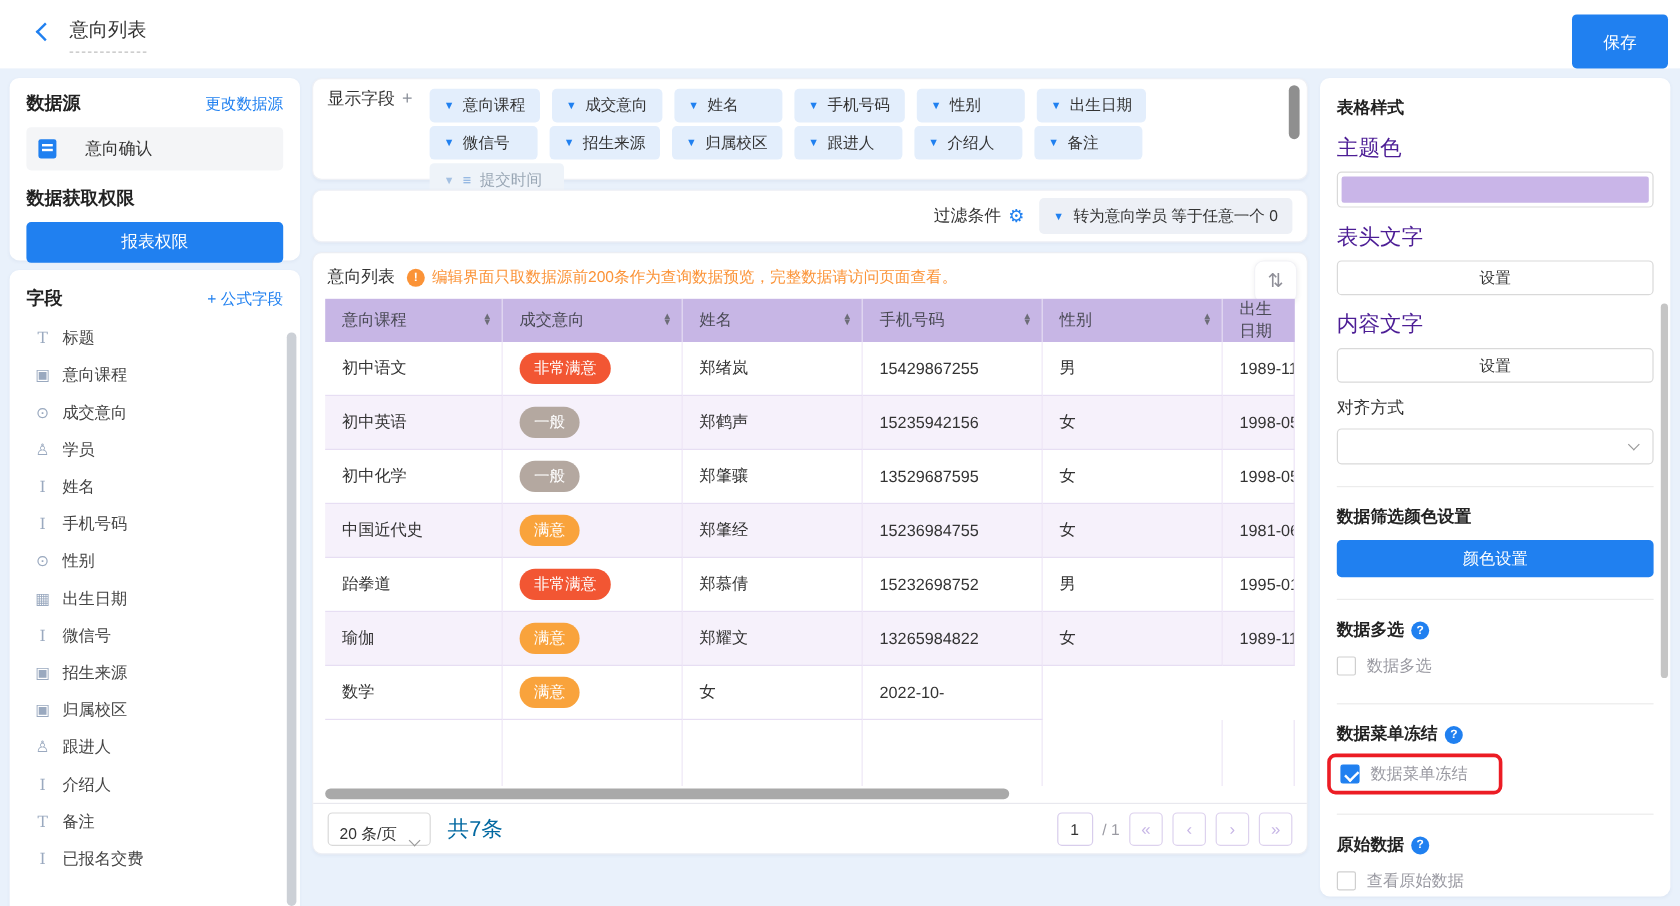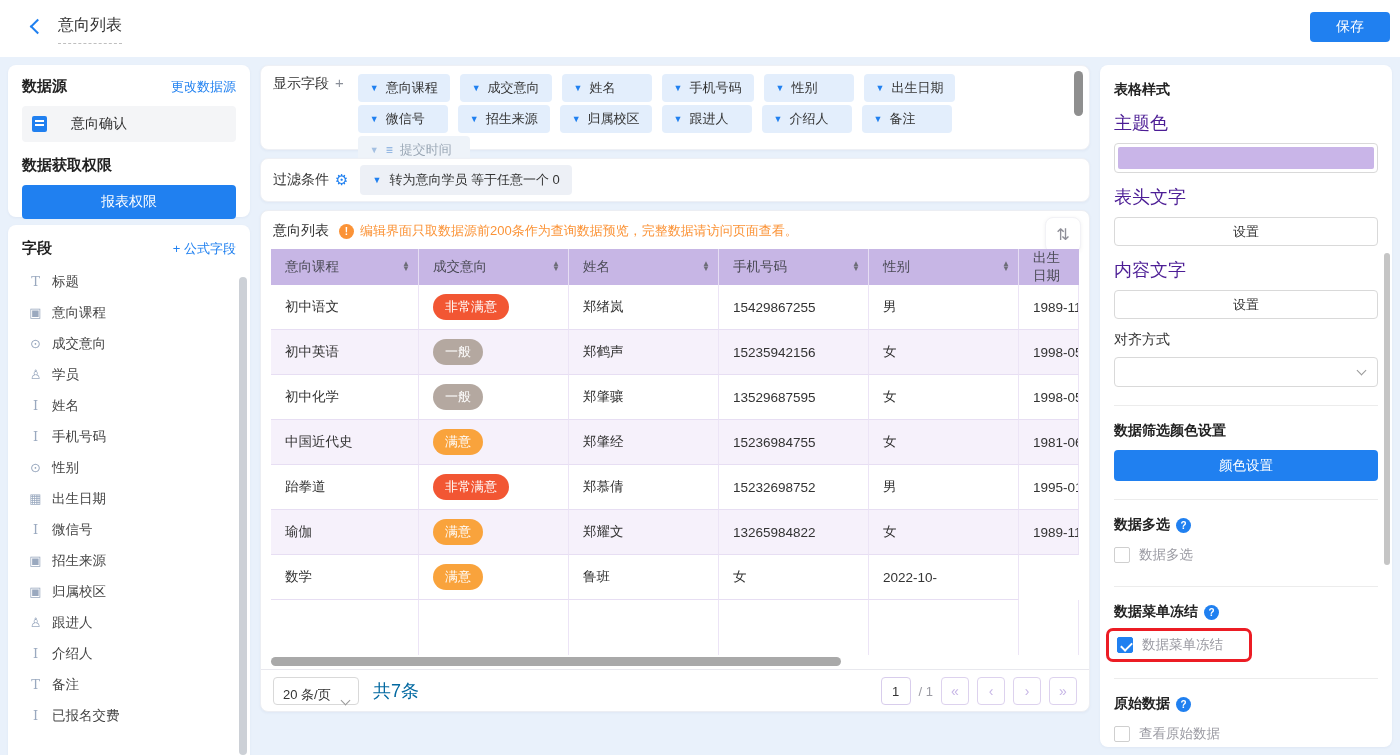--- a/index.html
+++ b/index.html
@@ -3,21 +3,21 @@
 <meta charset="utf-8">
 <style>
   *{margin:0;padding:0;box-sizing:border-box;}
   html,body{width:1400px;height:755px;overflow:hidden;}
   body{font-family:"Liberation Sans","DejaVu Sans",sans-serif;background:#e9f1fb;color:#333;position:relative;}
   .card{position:absolute;background:#fff;border-radius:8px;box-shadow:0 1px 3px rgba(30,60,110,.05);}
   
   .topbar{position:absolute;left:0;top:0;width:1400px;height:57px;background:#fff;}
   .back{position:absolute;left:32px;top:21px;width:11px;height:11px;border-left:2.5px solid #2080f0;border-bottom:2.5px solid #2080f0;transform:rotate(45deg);cursor:pointer;}
   .page-title{position:absolute;left:58px;top:15px;font-size:16px;color:#333;padding-bottom:7px;border-bottom:1px dashed #bfbfbf;}
-  .save-btn{position:absolute;right:10px;top:12px;width:80px;height:30px;background:#2080f0;color:#fff;border:none;border-radius:4px;font-size:14px;line-height:30px;text-align:center;cursor:pointer;font-family:Liberation Serif, serif;}
+  .save-btn{position:absolute;right:10px;top:12px;width:80px;height:45px;background:#2080f0;color:#fff;border:none;border-radius:4px;font-size:14px;line-height:30px;text-align:center;cursor:pointer;}
   
   .ds-card{left:8px;top:65px;width:242px;height:152px;padding:12px 14px;}
   .row-between{display:flex;justify-content:space-between;align-items:center;}
   .sec-title{font-size:15px;font-weight:bold;color:#222;}
   .blue-link{font-size:13px;color:#2080f0;cursor:pointer;}
   .ds-item{margin-top:10px;height:36px;background:#f4f5f7;border-radius:4px;display:flex;align-items:center;padding-left:10px;gap:24px;font-size:14px;cursor:pointer;}
   .doc-icon{width:15px;height:16px;background:#2080f0;border-radius:2px;position:relative;flex:0 0 15px;}
   .doc-icon::after{content:"";position:absolute;left:3px;top:4px;width:9px;height:1.5px;background:#fff;box-shadow:0 4px 0 #fff;}
   .perm-title{margin-top:14px;}
   .perm-btn{margin-top:10px;width:100%;height:34px;background:#2080f0;color:#fff;border:none;border-radius:4px;font-size:14px;cursor:pointer;}
@@ -37,21 +37,21 @@
   .display-label{font-size:14px;color:#333;margin-top:8px;white-space:nowrap;}
   .plus{color:#8a8f99;font-size:15px;margin-left:6px;cursor:pointer;}
   .chip-rows{margin-left:14px;flex:1;}
   .chip-row{display:flex;gap:10px;margin-bottom:3px;}
   .chip{display:inline-flex;align-items:center;gap:7px;min-width:90px;background:#e3eefc;border-radius:4px;padding:5px 12px;font-size:13px;color:#333;cursor:pointer;}
   .chip .caret{font-size:9px;color:#2080f0;}
   .chip.disabled{background:#eef3f9;color:#9aa7b5;min-width:112px;}
   .chip.disabled .caret{color:#a4c0e2;}
   .lines-icon{color:#7fa8dc;font-size:12px;}
   .mid-scroll{position:absolute;right:6px;top:5px;width:9px;height:45px;background:#8f8f8f;border-radius:5px;}
-  .filter-card{left:260px;top:158px;width:830px;height:44px;display:flex;align-items:center;padding:0 12px;gap:12px;border:1px solid #eef0f5;}
+  .filter-card{left:260px;top:158px;width:830px;height:44px;display:flex;align-items:center;padding:0 12px;gap:12px;border:1px solid #eef0f5;justify-content:flex-end;}
   .filter-label{font-size:14px;color:#333;display:flex;align-items:center;gap:6px;}
   .gear{color:#2080f0;font-size:15px;cursor:pointer;}
   .filter-chip{display:inline-flex;align-items:center;gap:8px;background:#edf0f6;border-radius:4px;padding:6px 12px;font-size:13px;color:#333;cursor:pointer;}
   .filter-chip .caret{font-size:9px;color:#2080f0;}
   
   .table-card{left:260px;top:210px;width:830px;height:502px;border:1px solid #eceef3;}
   .tc-head{display:flex;align-items:center;gap:10px;padding:11px 12px 8px 12px;}
   .tc-title{font-size:14px;color:#333;}
   .warn{display:flex;align-items:center;gap:6px;font-size:13px;color:#fb9337;}
   .warn-icon{width:15px;height:15px;border-radius:50%;background:#fb9337;color:#fff;font-size:10px;font-weight:bold;text-align:center;line-height:15px;flex:0 0 15px;}
@@ -378,21 +378,20 @@
       <div class="td">郑耀文</div>
       <div class="td">13265984822</div>
       <div class="td">女</div>
       <div class="td">1989-11-</div>
     </div>
     <div class="grid">
       <div class="td">数学</div>
       <div class="td">
           <span class="badge" data-type="orange">满意</span>
         </div>
-      <div class="td">鲁班</div>
       <div class="td">女</div>
       <div class="td">2022-10-</div>
     </div>
     <div class="grid empty-strip">
       <div class="td"></div>
         <div class="td"></div>
         <div class="td"></div>
         <div class="td"></div>
         <div class="td"></div>
         <div class="td"></div>

